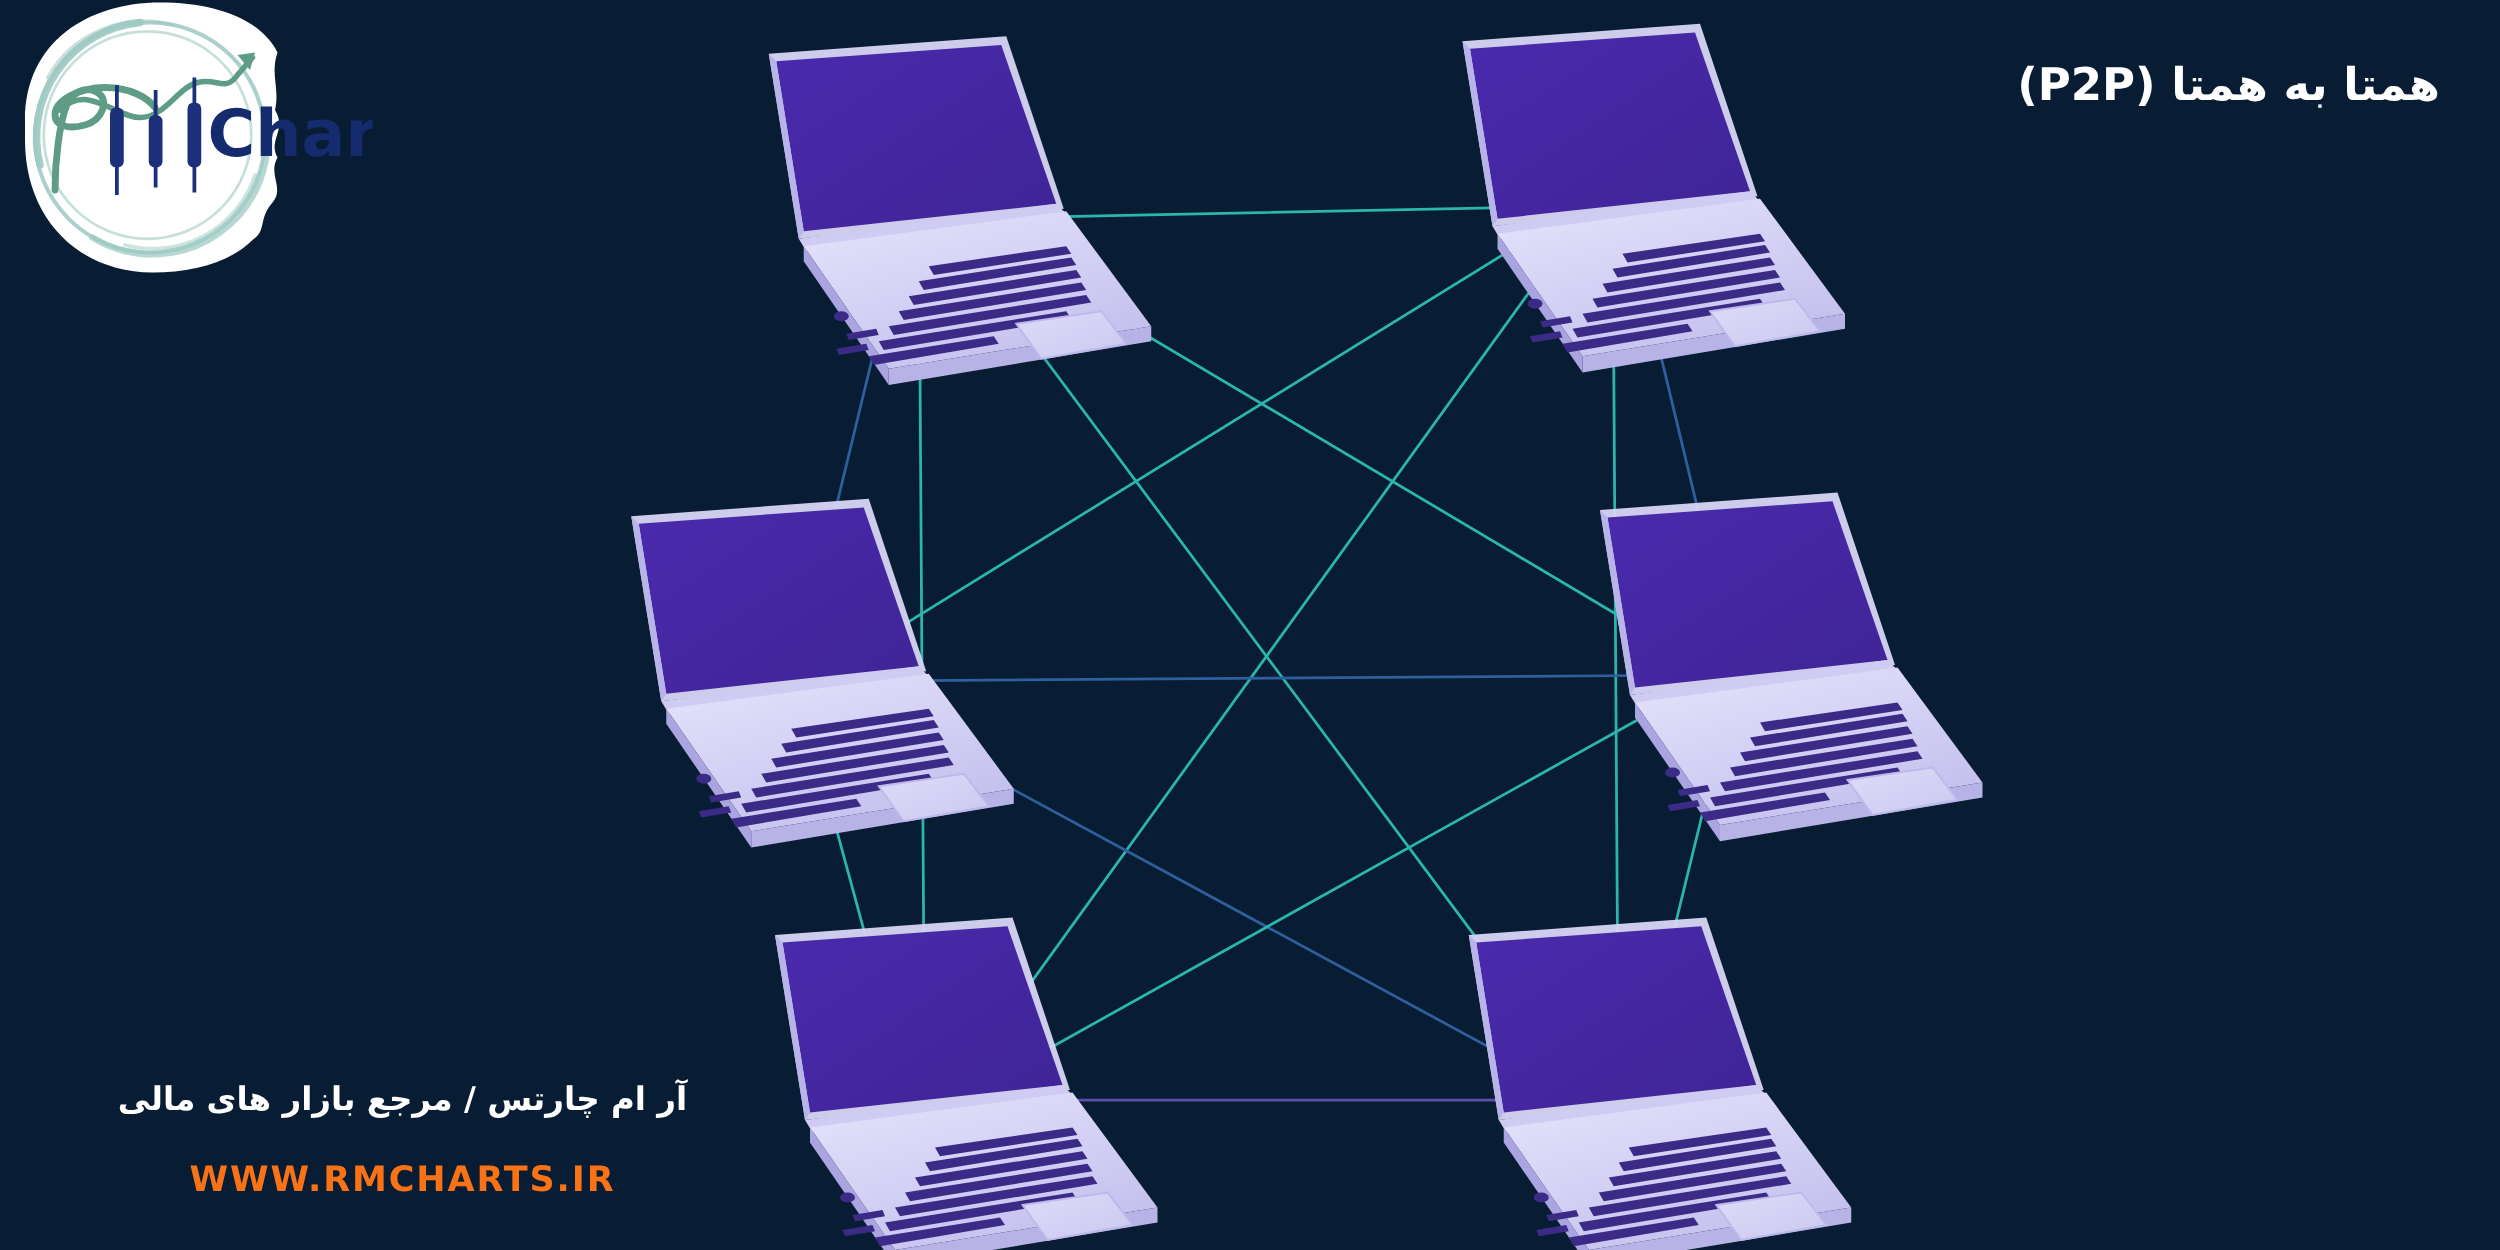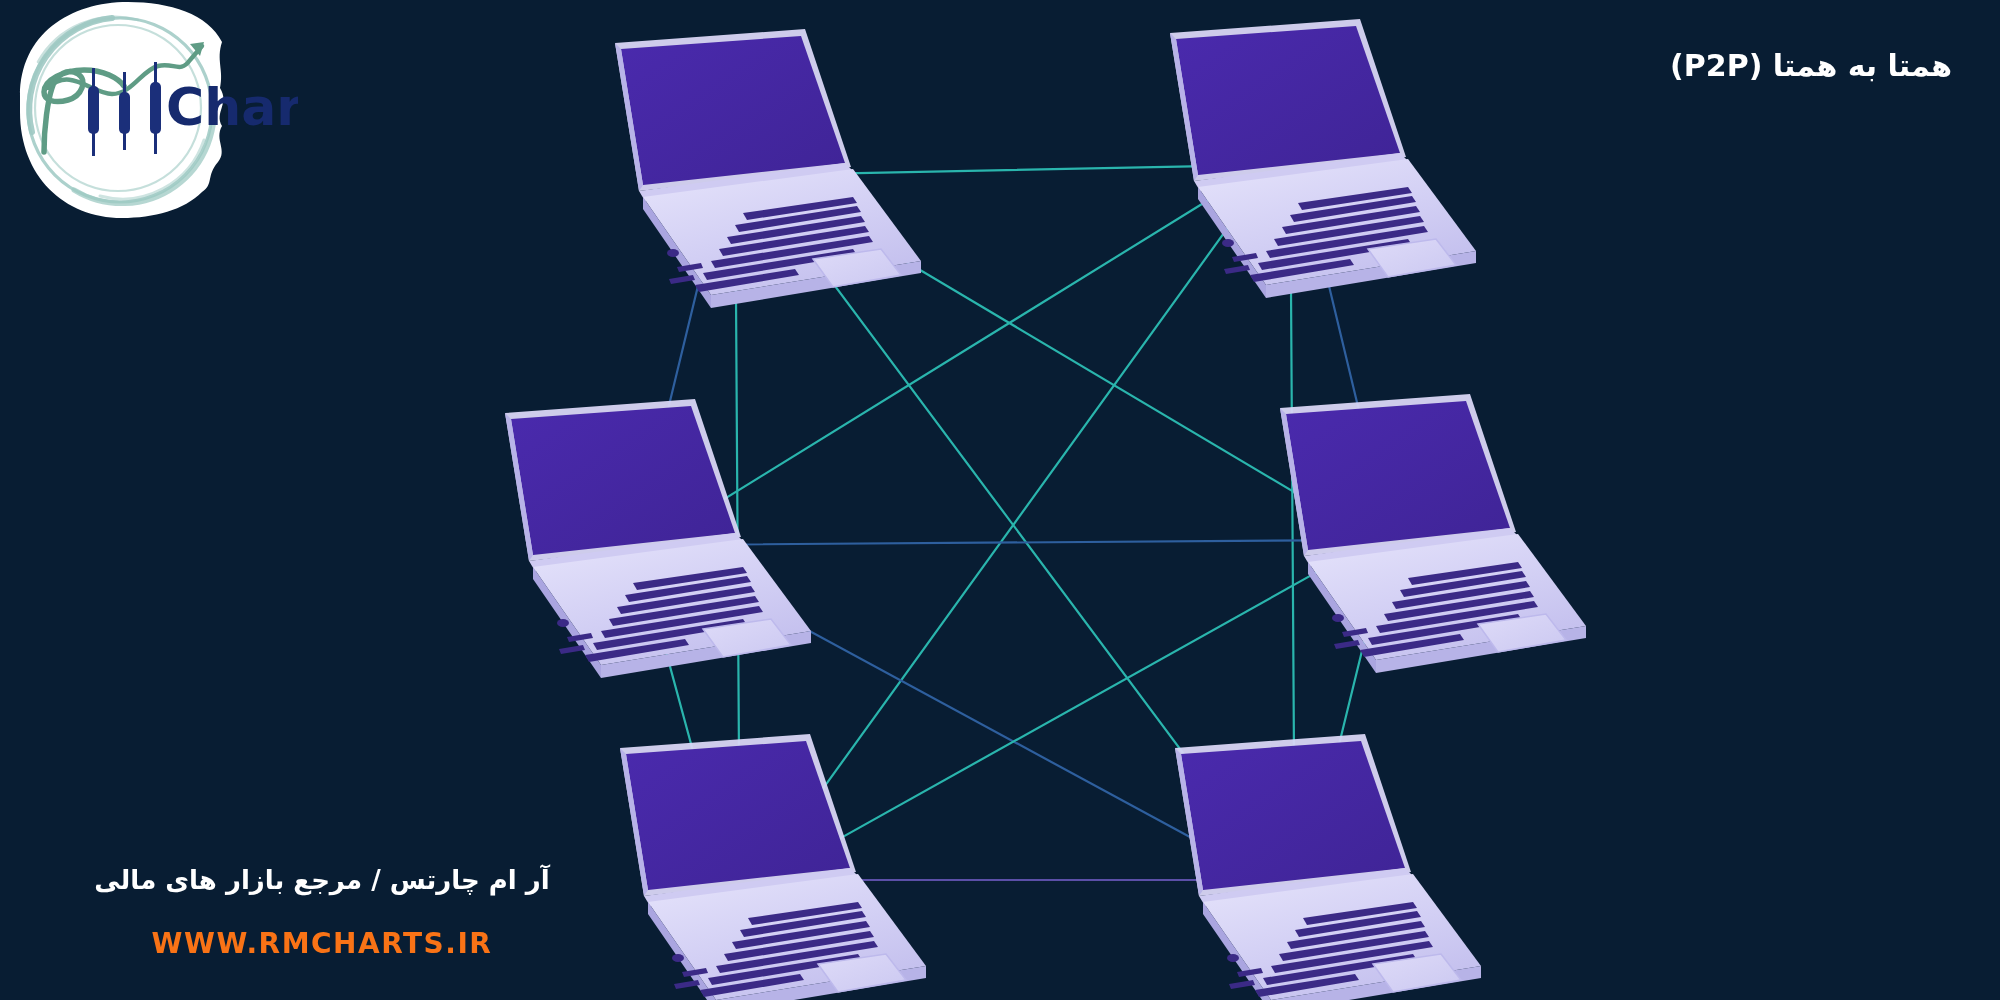--- a/index.html
+++ b/index.html
@@ -27,21 +27,21 @@
     height: 222px;
   }
   #logo svg { display:block; }
 
   
   #title {
     position: absolute;
     right: 48px;
     top: 48px;
     color: #ffffff;
-    font-size: 30px;
+    font-size: 36px;
     font-weight: bold;
     direction: rtl;
     unicode-bidi: bidi-override;
     text-align: right;
     letter-spacing: 0px;
     white-space: nowrap;
   }
 
   
   #footer {

